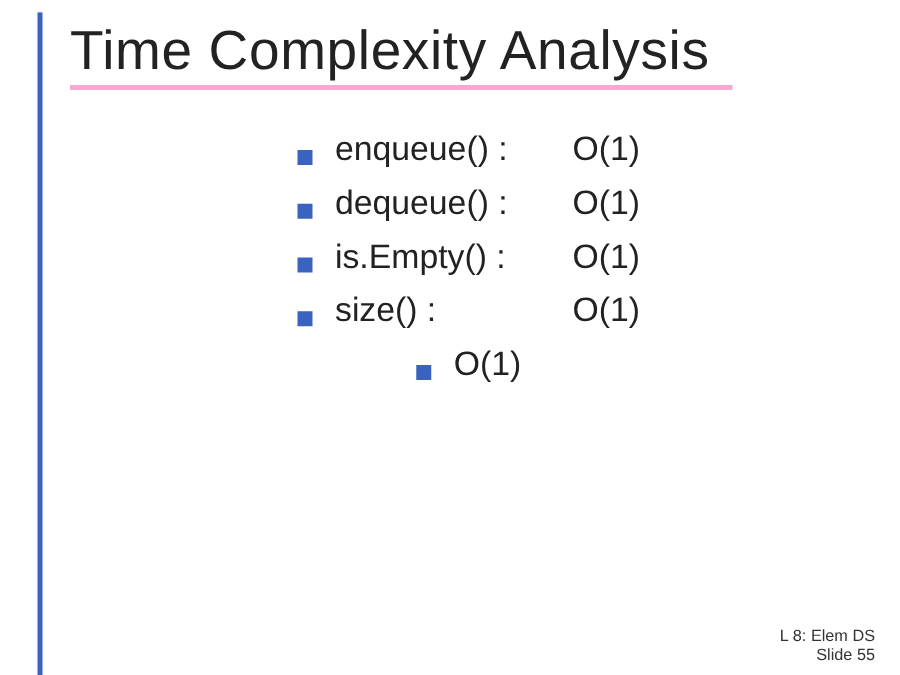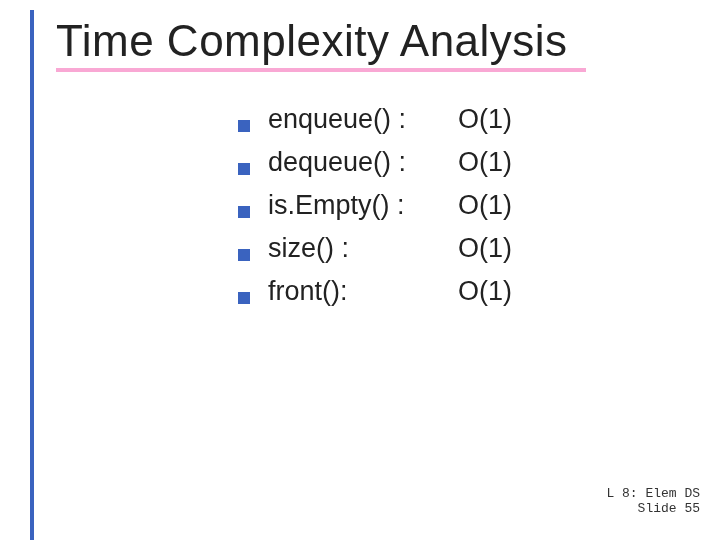--- a/index.html
+++ b/index.html
@@ -74,26 +74,26 @@
     flex: 0 0 auto;
     margin-right: 18px;
     position: relative;
     top: 4px;
   }
   .op   { width: 190px; flex: 0 0 auto; white-space: nowrap; }
   .val  { flex: 0 0 auto; }
   .footer {
     position: absolute;
     right: 20px;
-    bottom: 23px;
+    bottom: 8px;
     text-align: right;
     color: #333;
     font-size: 13px;
     line-height: 1.2;
-    font-family: Liberation Mono, monospace;
+    font-family: Liberation Sans, sans-serif;
   }
   .footer-line { display: block; }
 </style>
 </head>
 <body>
 <div class="slide">
 
   <div class="accent-bar"></div>
 
   <div class="title-wrap">
@@ -121,21 +121,20 @@
     </div>
 
     <div class="row">
       <div class="bullet"></div>
       <div class="op">size() :</div>
       <div class="val">O(1)</div>
     </div>
 
     <div class="row">
       <div class="bullet"></div>
-      <div class="op">front():</div>
       <div class="val">O(1)</div>
     </div>
 
   </div>
 
   <div class="footer">
     <span class="footer-line">L 8: Elem DS</span>
     <span class="footer-line">Slide 55</span>
   </div>
 

